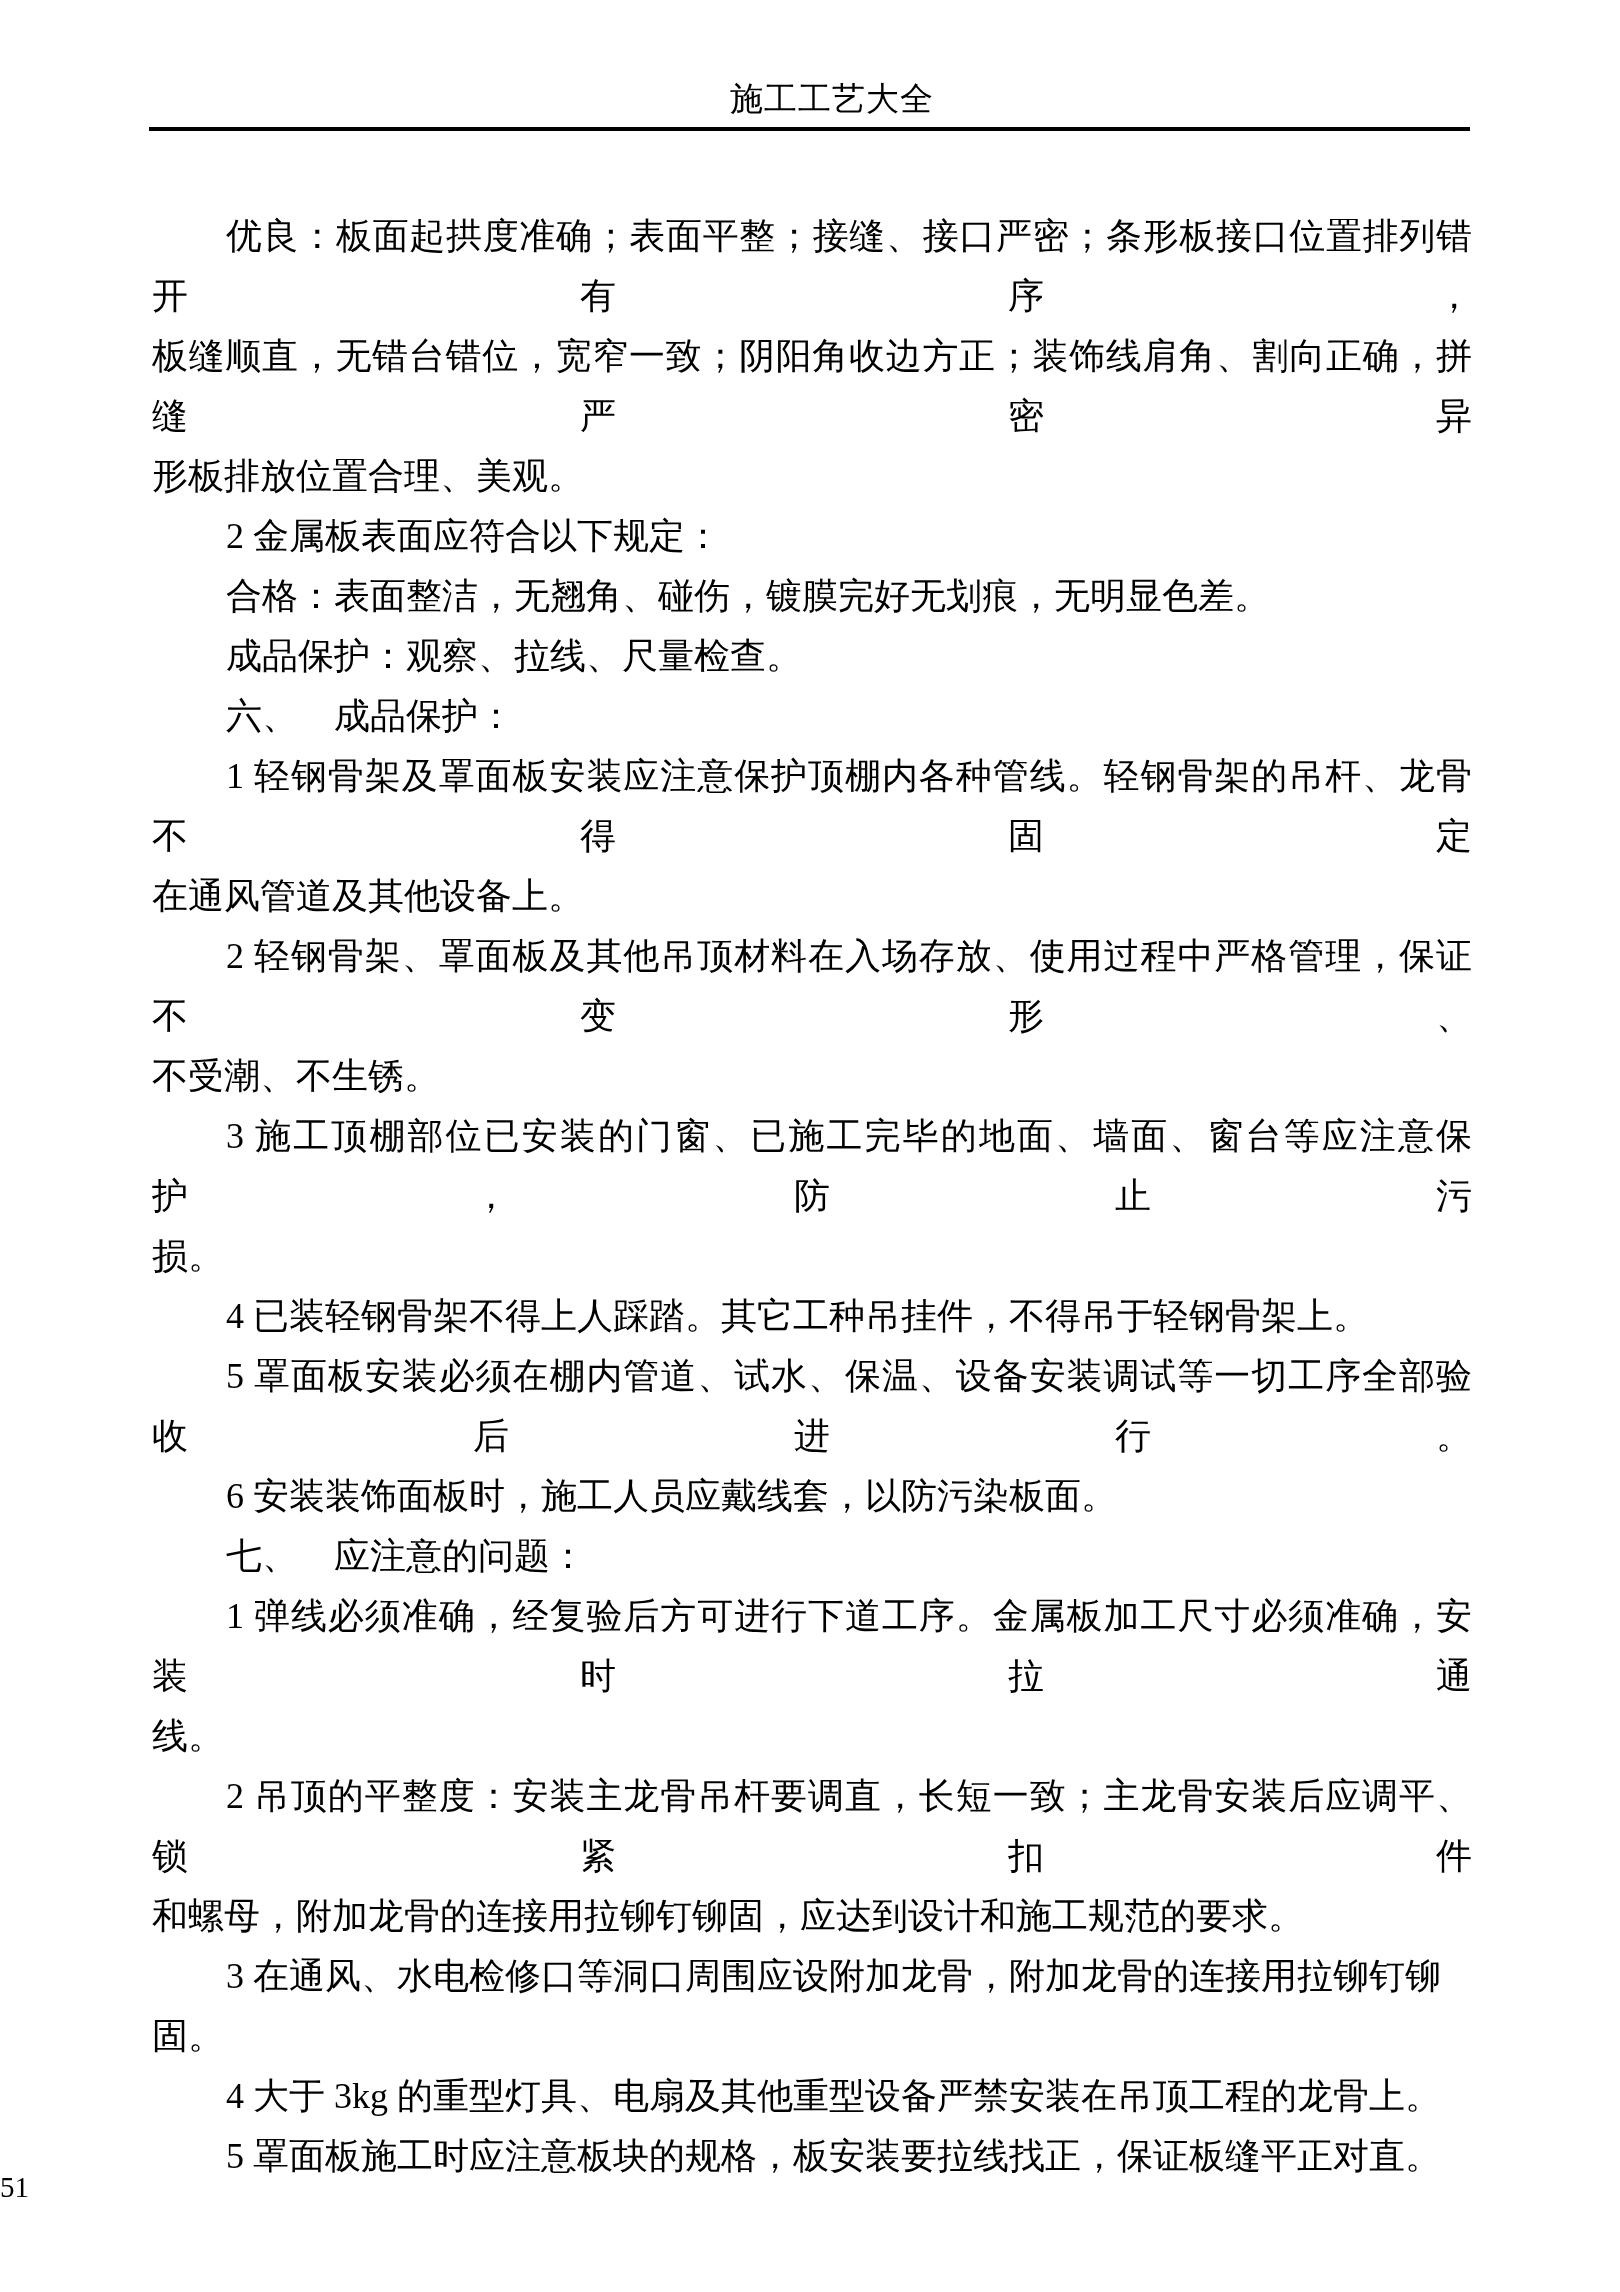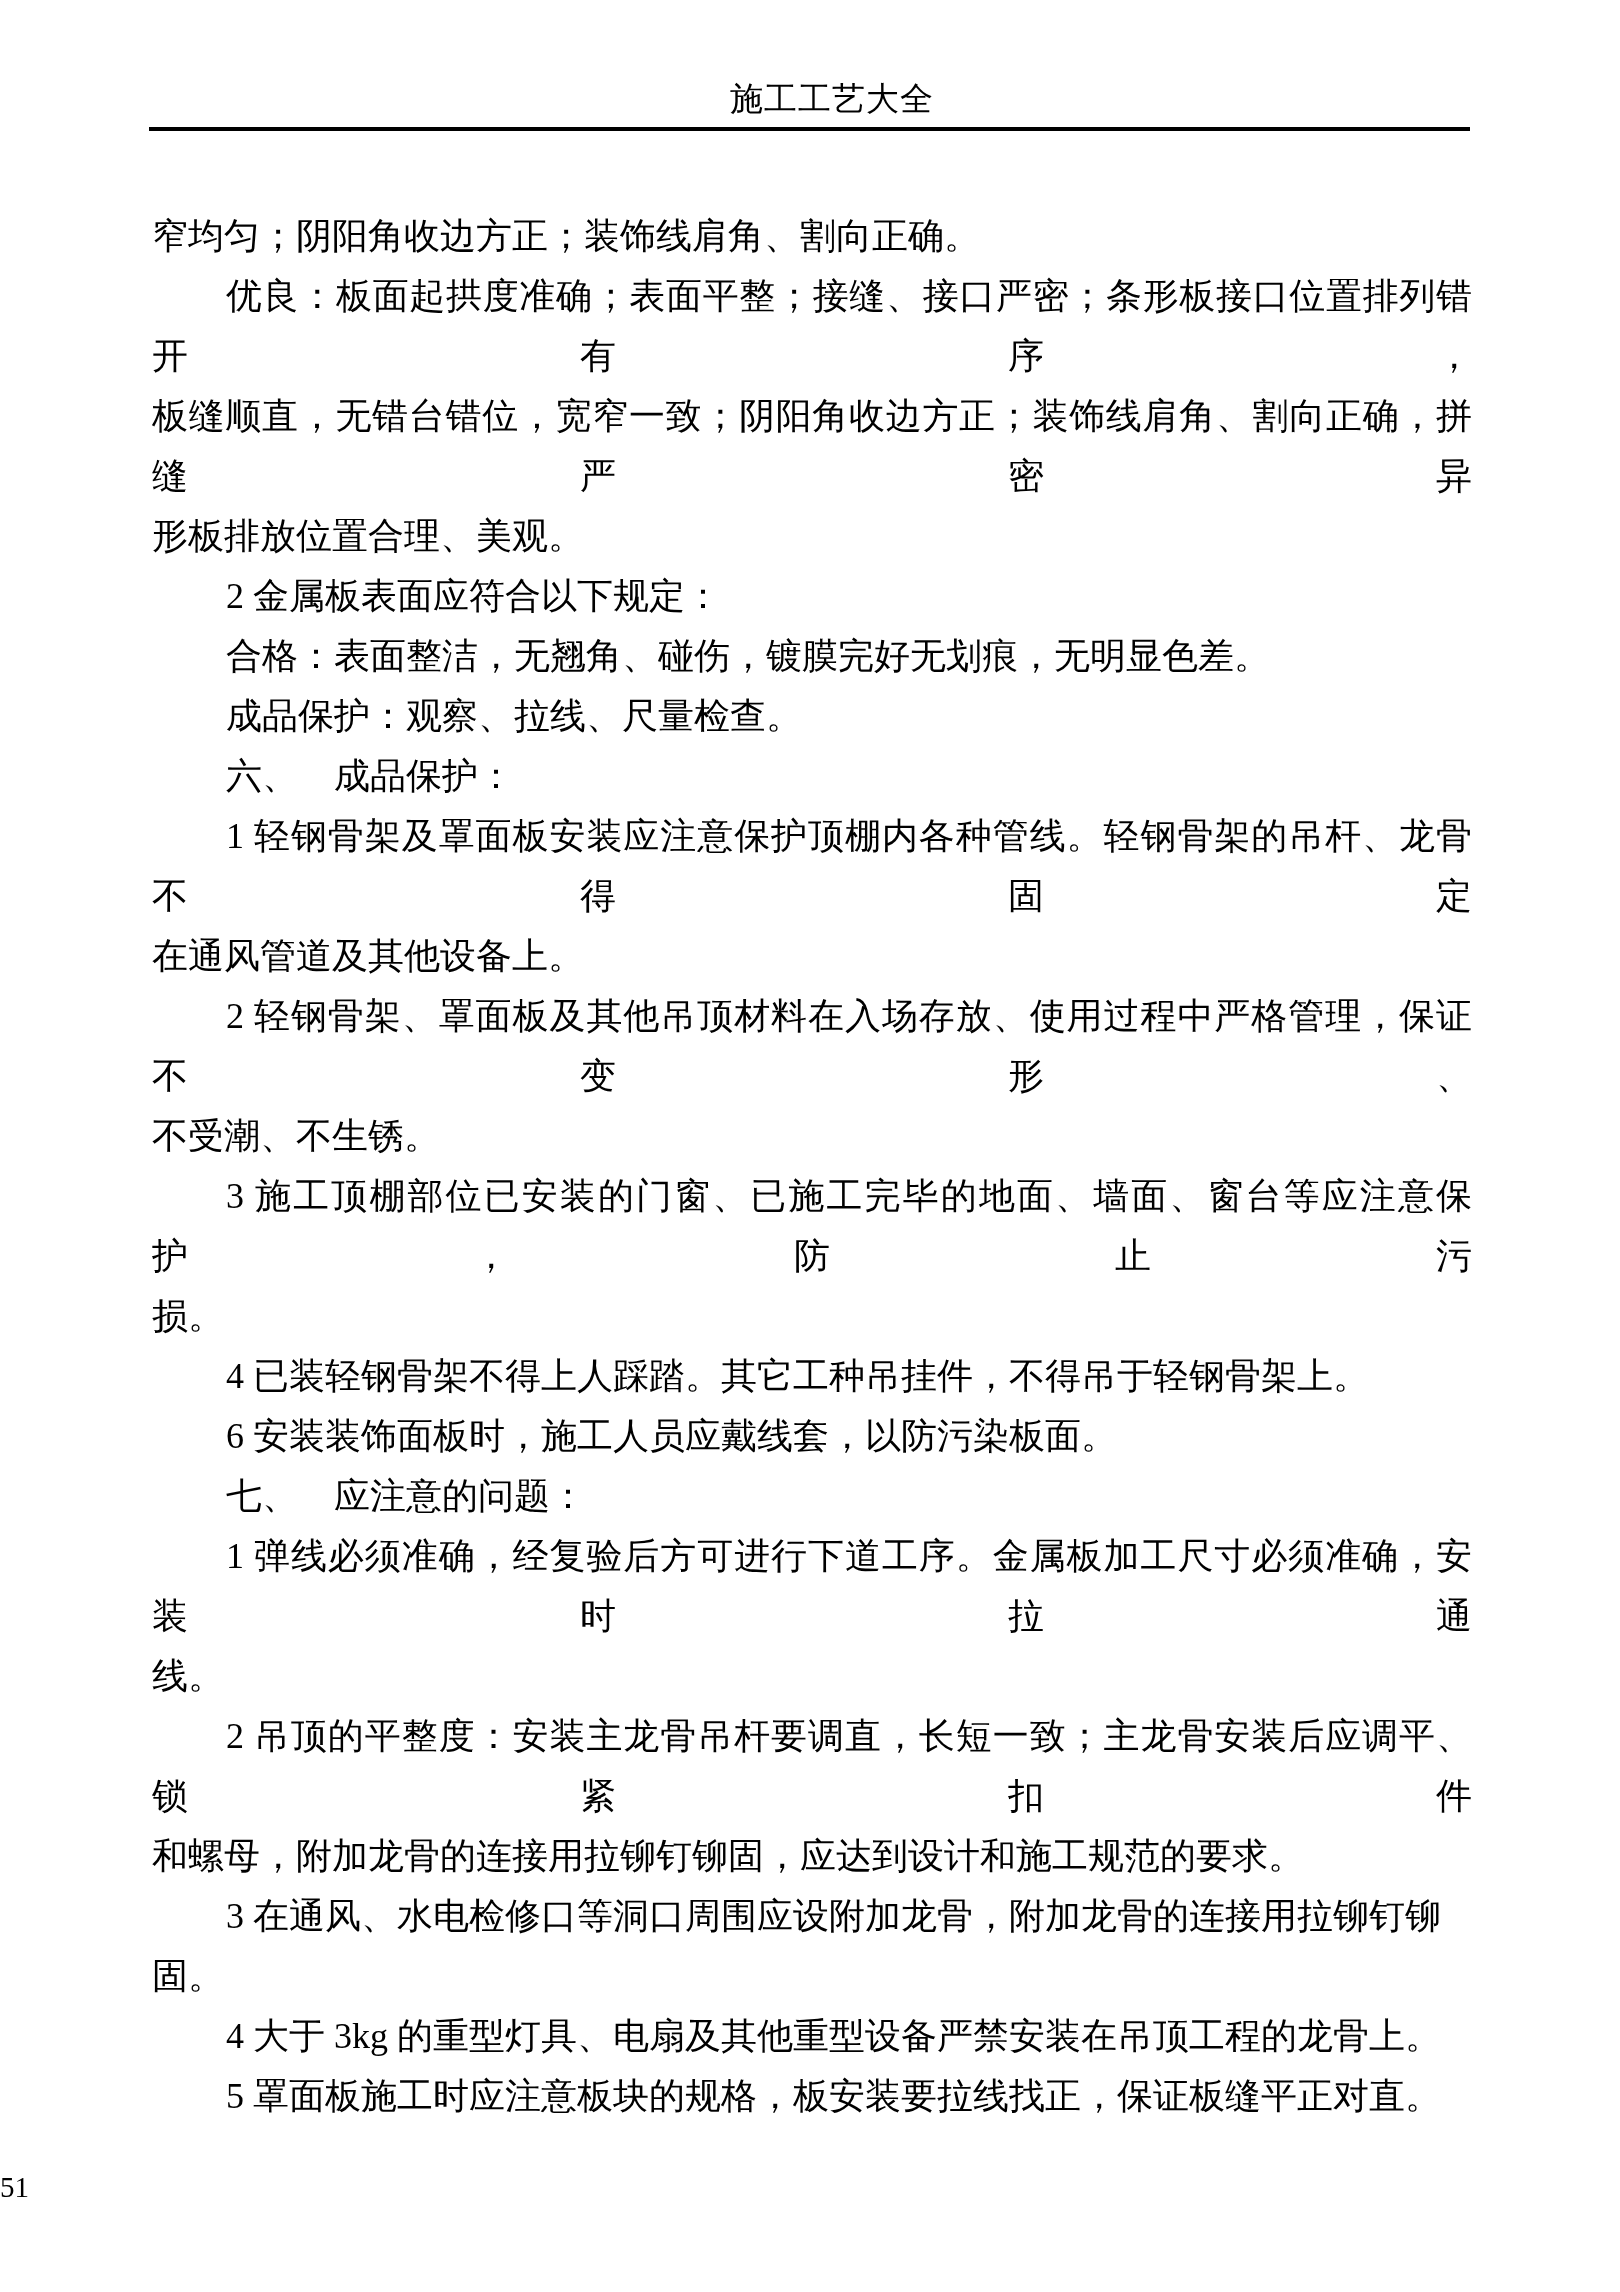--- a/index.html
+++ b/index.html
@@ -50,35 +50,35 @@
 
 <div class="page">
 
   <div class="header">
     <span>施工工艺大全</span>
   </div>
 
   <div class="header-rule"></div>
 
   <div class="body" id="body-lines">
-      <div class="line">窄均匀；阴阳角收边方正；装饰线肩角、割向正确。</div>
       <div class="line in fj">优良：板面起拱度准确；表面平整；接缝、接口严密；条形板接口位置排列错开有序，</div>
       <div class="line fj">板缝顺直，无错台错位，宽窄一致；阴阳角收边方正；装饰线肩角、割向正确，拼缝严密异</div>
       <div class="line">形板排放位置合理、美观。</div>
       <div class="line in">2 金属板表面应符合以下规定：</div>
       <div class="line in">合格：表面整洁，无翘角、碰伤，镀膜完好无划痕，无明显色差。</div>
       <div class="line in">成品保护：观察、拉线、尺量检查。</div>
       <div class="line in">六、　成品保护：</div>
       <div class="line in fj">1 轻钢骨架及罩面板安装应注意保护顶棚内各种管线。轻钢骨架的吊杆、龙骨不得固定</div>
       <div class="line">在通风管道及其他设备上。</div>
       <div class="line in fj">2 轻钢骨架、罩面板及其他吊顶材料在入场存放、使用过程中严格管理，保证不变形、</div>
       <div class="line">不受潮、不生锈。</div>
       <div class="line in fj">3 施工顶棚部位已安装的门窗、已施工完毕的地面、墙面、窗台等应注意保护，防止污</div>
       <div class="line">损。</div>
       <div class="line in">4 已装轻钢骨架不得上人踩踏。其它工种吊挂件，不得吊于轻钢骨架上。</div>
+      <div class="line in fj">5 罩面板安装必须在棚内管道、试水、保温、设备安装调试等一切工序全部验收后进行。</div>
       <div class="line in">6 安装装饰面板时，施工人员应戴线套，以防污染板面。</div>
       <div class="line in">七、　应注意的问题：</div>
       <div class="line in fj">1 弹线必须准确，经复验后方可进行下道工序。金属板加工尺寸必须准确，安装时拉通</div>
       <div class="line">线。</div>
       <div class="line in fj">2 吊顶的平整度：安装主龙骨吊杆要调直，长短一致；主龙骨安装后应调平、锁紧扣件</div>
       <div class="line">和螺母，附加龙骨的连接用拉铆钉铆固，应达到设计和施工规范的要求。</div>
       <div class="line in">3 在通风、水电检修口等洞口周围应设附加龙骨，附加龙骨的连接用拉铆钉铆固。</div>
       <div class="line in">4 大于 3kg 的重型灯具、电扇及其他重型设备严禁安装在吊顶工程的龙骨上。</div>
       <div class="line in">5 罩面板施工时应注意板块的规格，板安装要拉线找正，保证板缝平正对直。</div>
     </div>

